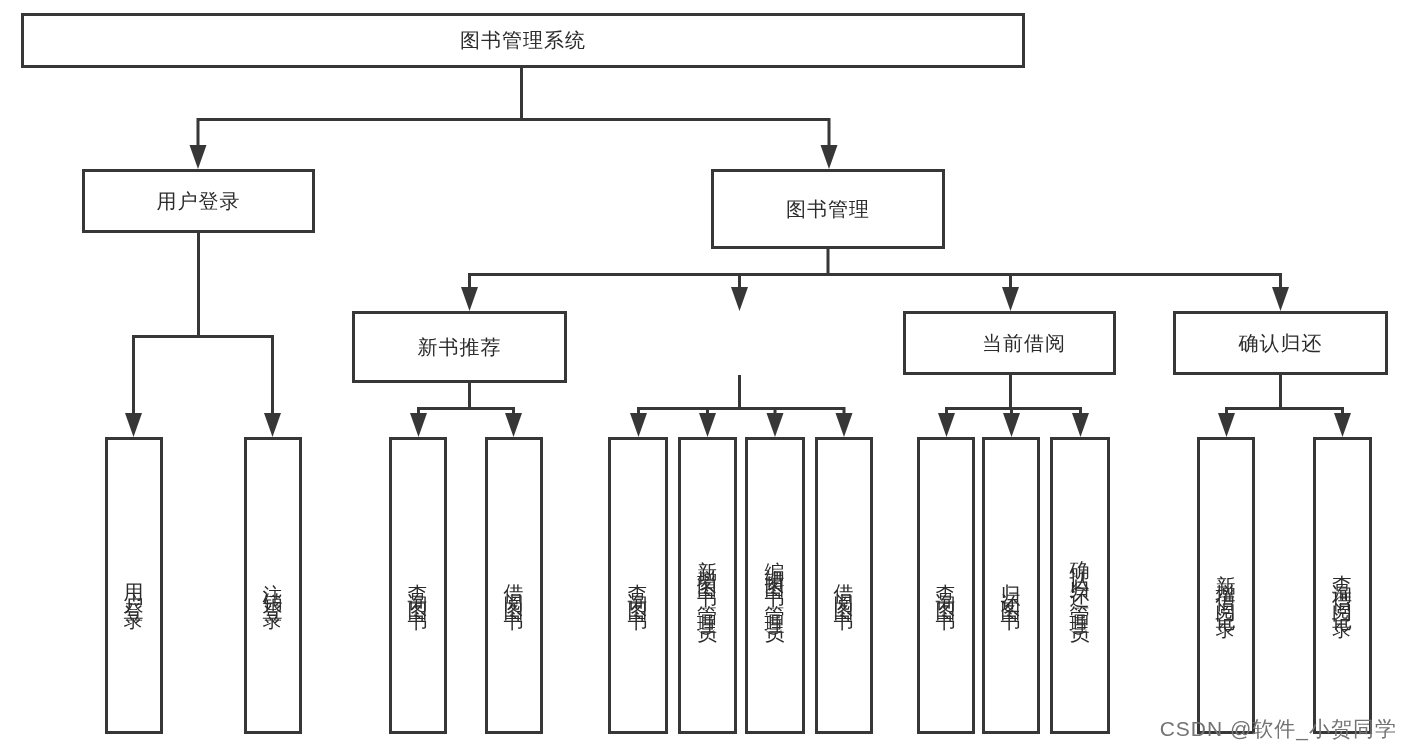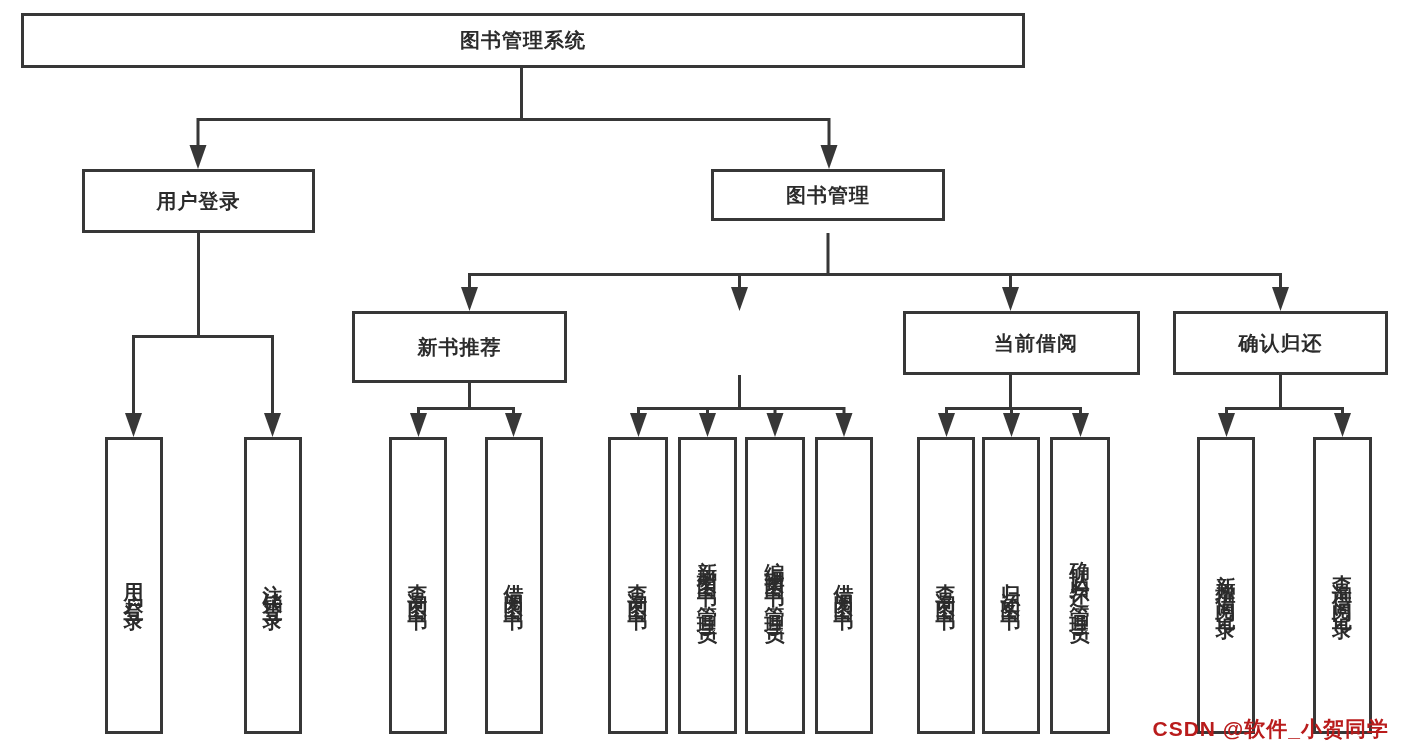--- a/index.html
+++ b/index.html
@@ -4,21 +4,20 @@
 <style>
   html, body { margin: 0; padding: 0; background: #ffffff; }
   .canvas {
     position: relative;
     width: 1405px;
     height: 747px;
     background: #ffffff;
     font-family: "Liberation Sans", "DejaVu Sans", sans-serif;
     color: #2b2b2b;
     overflow: hidden;
-    font-weight: bold;
   }
   .connectors {
     position: absolute;
     left: 0; top: 0;
     width: 1405px; height: 747px;
   }
   .node {
     position: absolute;
     box-sizing: border-box;
     border: 3px solid #373737;
@@ -45,24 +44,24 @@
   }
   .leaf span {
     writing-mode: vertical-rl;
     font-size: 20px;
     letter-spacing: 9px;
     line-height: 1;
     white-space: nowrap;
   }
   .watermark {
     position: absolute;
-    right: 16px;
+    right: 8px;
     top: 715px;
     font-size: 21px;
-    color: #b91c1c;
+    color: #737373;
     letter-spacing: 1px;
     z-index: 5;
     white-space: nowrap;
   }
 </style>
 </head>
 <body>
 
 <div class="canvas">
 
@@ -105,24 +104,24 @@
       <use href="#ah" transform="translate(1011.5,437)"></use>
       <use href="#ah" transform="translate(1080.5,437)"></use>
       <use href="#ah" transform="translate(1226.5,437)"></use>
       <use href="#ah" transform="translate(1342.5,437)"></use>
     </g>
   </svg>
 
   <div class="node" style="left:21px; top:13px; width:1004px; height:55px;">图书管理系统</div>
 
   <div class="node" style="left:82px; top:169px; width:233px; height:64px;">用户登录</div>
-  <div class="node" style="left:711px; top:169px; width:234px; height:52px;">图书管理</div>
+  <div class="node" style="left:711px; top:169px; width:234px; height:80px;">图书管理</div>
 
   <div class="node" style="left:352px; top:311px; width:215px; height:72px;">新书推荐</div>
-  <div class="node" style="left:903px; top:311px; width:237px; height:64px;padding-left:29px;">当前借阅</div>
+  <div class="node" style="left:903px; top:311px; width:213px; height:64px;padding-left:29px;">当前借阅</div>
   <div class="node" style="left:1173px; top:311px; width:215px; height:64px;">确认归还</div>
 
   <div class="leaf" style="left:105px;">
     <span>用户登录</span>
   </div>
   <div class="leaf" style="left:244px;">
     <span>注销登录</span>
   </div>
 
   <div class="leaf" style="left:389px;">

